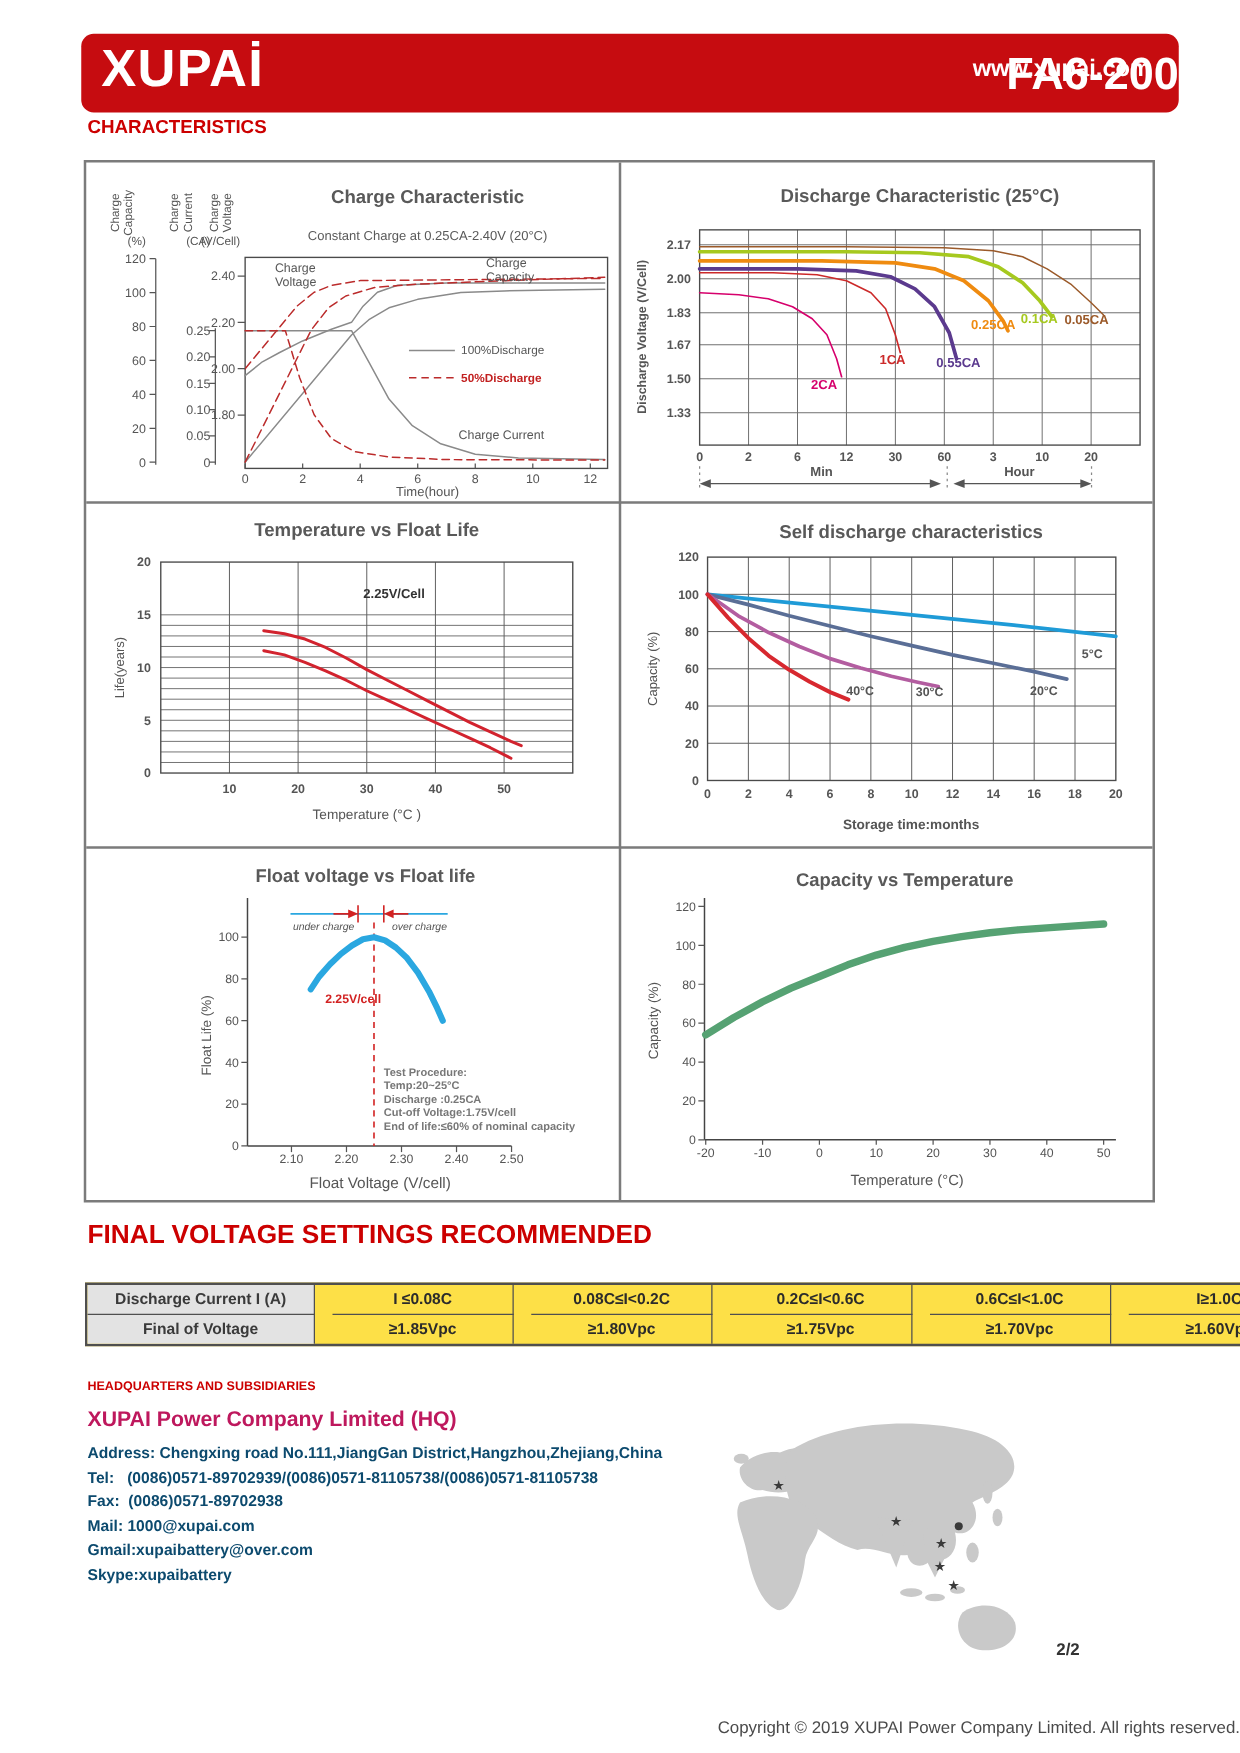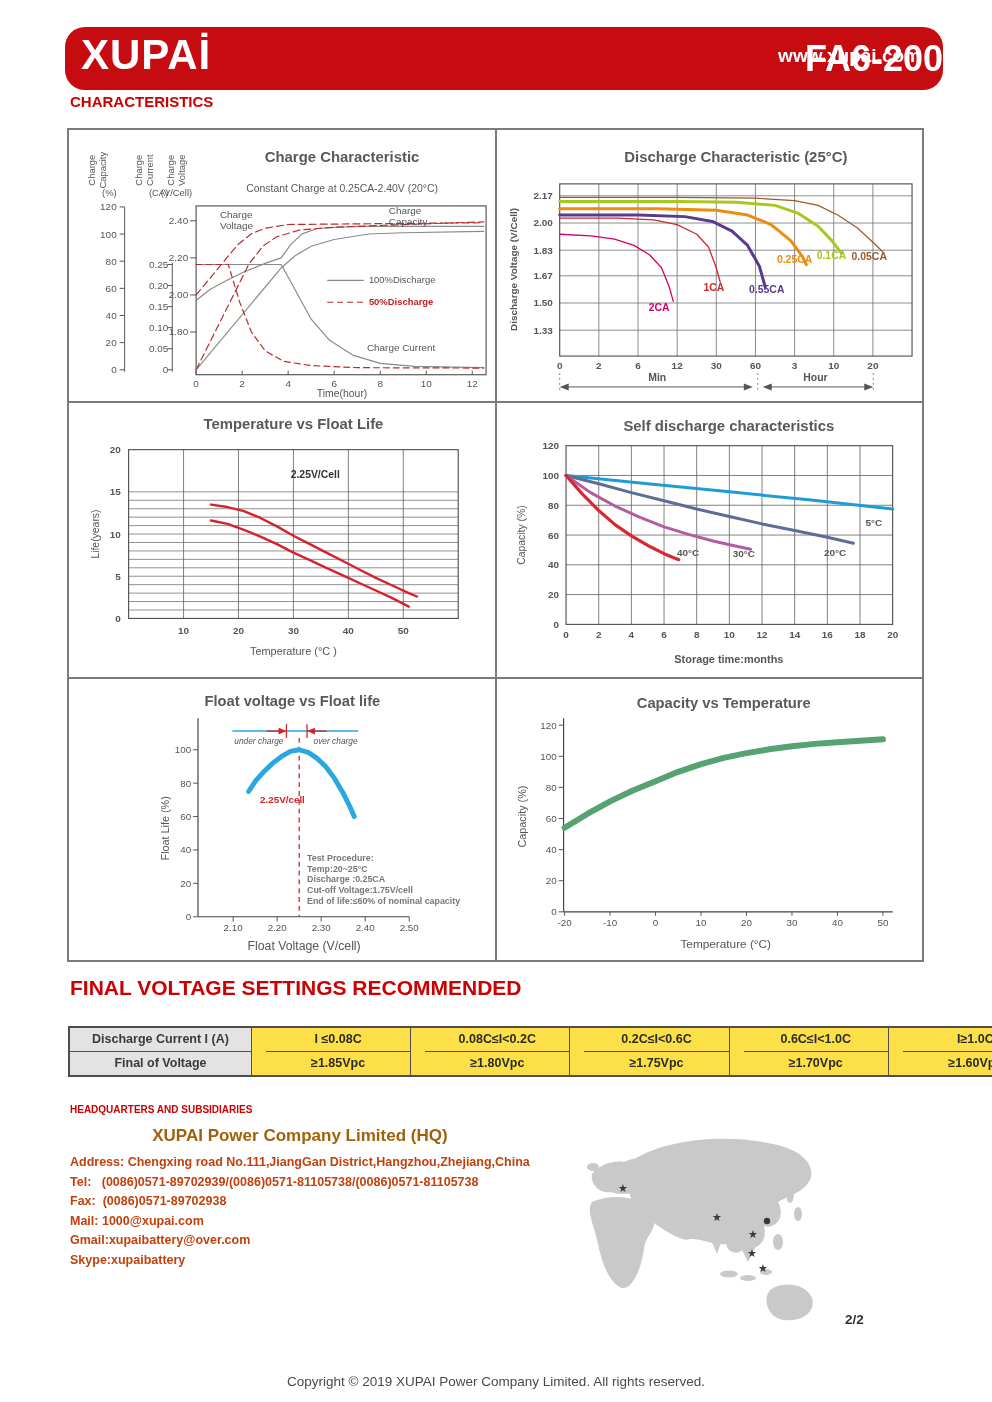--- a/index.html
+++ b/index.html
@@ -1,35 +1,35 @@
 <!DOCTYPE html>
 <html><head>
 <meta charset="utf-8">
 <style>
   html,body{margin:0;padding:0;background:#fff;}
   body{width:992px;height:1402px;position:relative;font-family:"Liberation Sans",sans-serif;overflow:hidden;}
   .abs{position:absolute;}
-  .header-bar{left:65px;top:27px;width:878px;height:63px;border-radius:20px;display:flex;align-items:center;}
+  .header-bar{left:65px;top:27px;width:878px;height:63px;border-radius:10px;display:flex;align-items:center;}
   .logo{position:absolute;left:16px;top:4px;font-size:42px;font-weight:bold;color:#fff;letter-spacing:1px;}
   .model{position:absolute;left:0;width:100%;text-align:right;font-size:36px;font-weight:bold;color:#fff;}
   .website{position:absolute;right:22px;top:18px;font-size:19px;font-weight:bold;color:#fff;}
   .red-heading{font-weight:bold;line-height:19px;}
   .charts-box{left:67px;top:128px;width:857px;height:834px;border:2px solid #7b7b7b;box-sizing:border-box;}
   .charts-box .divider{position:absolute;background:#7b7b7b;}
   .cell{position:absolute;}
   .cell svg{width:100%;height:100%;display:block;}
   .fv-table{left:68px;top:1026px;width:982px;display:grid;grid-template-columns:182px repeat(5,1fr);border:2px solid #4f4f4f;box-sizing:border-box;background:#fde047;}
   .fvc{border-right:1px solid #4f4f4f;border-bottom:1px solid #4f4f4f;height:23px;line-height:23px;text-align:center;font-size:12.5px;}
   .fvc:nth-child(6n){border-right:none;}
   .fvc:nth-child(n+7){border-bottom:none;}
   .fvh{background:#e3e3e3;font-weight:bold;color:#3a3a3a;}
   .fvv{font-weight:bold;color:#2b2b2b;margin-left:14px;}
-  .company{font-size:17px;font-weight:bold;color:#a16207;margin:0 0 7px 0;text-align:center;}
-  .contact-line{font-size:12.5px;font-weight:bold;color:#c2410c;line-height:19.5px;white-space:pre;}
-  .footer-copy{left:0;top:1374px;width:992px;text-align:center;font-size:13.5px;color:#4a4a4a;}
+  .company{font-size:17px;font-weight:bold;color:#be185d;margin:0 0 7px 0;}
+  .contact-line{font-size:12.5px;font-weight:bold;color:#0c4a6e;line-height:19.5px;white-space:pre;}
+  .footer-copy{left:0;top:1374px;width:992px;text-align:right;font-size:13.5px;color:#4a4a4a;}
   .page-num{left:845px;top:1312px;font-size:13.5px;font-weight:bold;color:#333;}
 </style>
 </head>
 <body>
 
 <div class="abs header-bar" id="header-bar" style="background: rgb(198, 12, 16);">
   <div class="logo">XUPAİ</div>
   <div class="model">FA6-200</div>
   <div class="website">www.xupai.com</div>
 </div>

